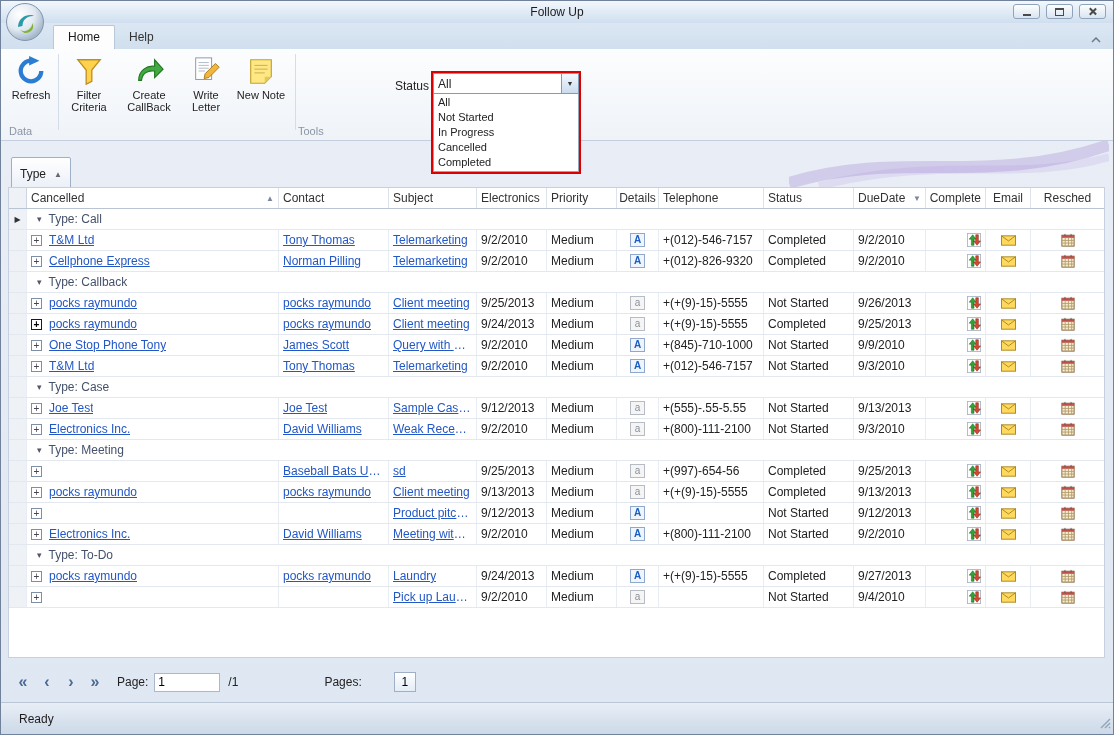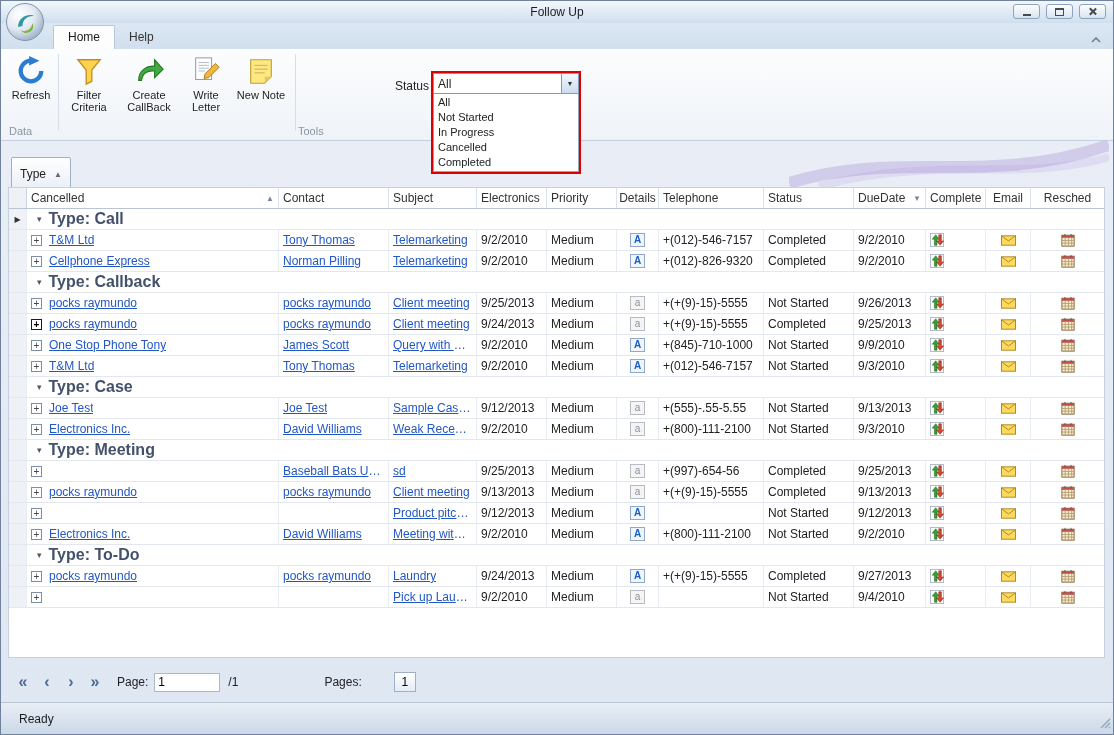--- a/index.html
+++ b/index.html
@@ -63,33 +63,33 @@
   .hcell { display:flex; align-items:center; padding:0 4px; border-right:1px solid #dde3ec; font-size:12px; color:#333; overflow:hidden; white-space:nowrap; }
   .hcell .sort { margin-left:auto; font-size:8px; color:#7a8699; padding-left:4px; }
   .indhead { background:#eef1f6; border-right:1px solid #cdd5e2; }
   .grid-body { flex:1; overflow:hidden; }
   .grow,.drow { display:flex; height:21px; border-bottom:1px solid #e3e8f0; align-items:stretch; background:#fff; }
   .c-ind { width:18px; flex:none; }
   .indcell { background:#eef1f6; border-right:1px solid #cdd5e2; display:flex; align-items:center; justify-content:center; padding:0; }
   .rowarrow { font-size:8px; color:#333; }
   .gcontent { flex:1; display:flex; align-items:center; padding-left:10px; gap:7px; }
   .gtri { font-size:9px; color:#556; cursor:pointer; }
-  .glabel { color:#44516b; font-weight:bold; font-size:16px; }
+  .glabel { color:#44516b; font-weight:normal; font-size:12px; }
   .cell { display:flex; align-items:center; padding:0 4px; border-right:1px solid #e8edf3; font-size:12px; overflow:hidden; white-space:nowrap; }
   .lnk { color:#2257c5; text-decoration:underline; cursor:pointer; overflow:hidden; text-overflow:ellipsis; }
   .plusbox { width:11px; height:11px; border:1px solid #7e8ea4; background:#fff; font-size:10px; line-height:9px; text-align:center; color:#445; margin-right:7px; flex:none; cursor:pointer; }
   .plusbox.bold { border-color:#1a1a1a; color:#000; font-weight:bold; }
   .details-badge { width:15px; height:14px; border:1px solid #8fa8cc; background:#eef5fd; color:#1b5ec2; font-size:10px; font-weight:bold; text-align:center; line-height:12px; cursor:pointer; }
   .details-badge.lower { border-color:#b7bcc4; background:#f5f5f5; color:#8a8f98; font-weight:normal; }
   .gicon { display:flex; align-items:center; cursor:pointer; }
   .c-entity{width:252px;flex:none} .c-contact{width:110px;flex:none} .c-subject{width:88px;flex:none}
   .c-activity{width:70px;flex:none} .c-priority{width:70px;flex:none}
   .c-details{width:42px;flex:none;justify-content:center}
   .c-phone{width:105px;flex:none} .c-status{width:90px;flex:none} .c-due{width:72px;flex:none}
-  .c-complete{width:60px;flex:none;justify-content:flex-start} .c-email{width:45px;flex:none;justify-content:center}
+  .c-complete{width:60px;flex:none;justify-content:flex-end} .c-email{width:45px;flex:none;justify-content:center}
   .c-resched{flex:1;justify-content:center;border-right:none}
 
   
   .pager { position:absolute; left:10px; right:10px; bottom:7px; height:26px; display:flex; align-items:center; }
   .pg-btn { width:24px; height:22px; display:flex; align-items:center; justify-content:center; color:#4a6a93; font-size:16px; font-weight:bold; cursor:pointer; }
   .pg-text { margin-left:10px; color:#222; }
   .pg-input { width:66px; height:19px; border:1px solid #aab8c9; font-size:12px; padding:0 3px; margin-left:6px; font-family:"Liberation Sans",sans-serif; }
   .pg-total { margin-left:8px; }
   .pg-pages { margin-left:86px; }
   .pages-btn { width:22px; height:20px; border:1px solid #9fb0c6; background:linear-gradient(#fff,#e4ecf5); font-size:12px; margin-left:32px; cursor:pointer; font-family:"Liberation Sans",sans-serif; }

